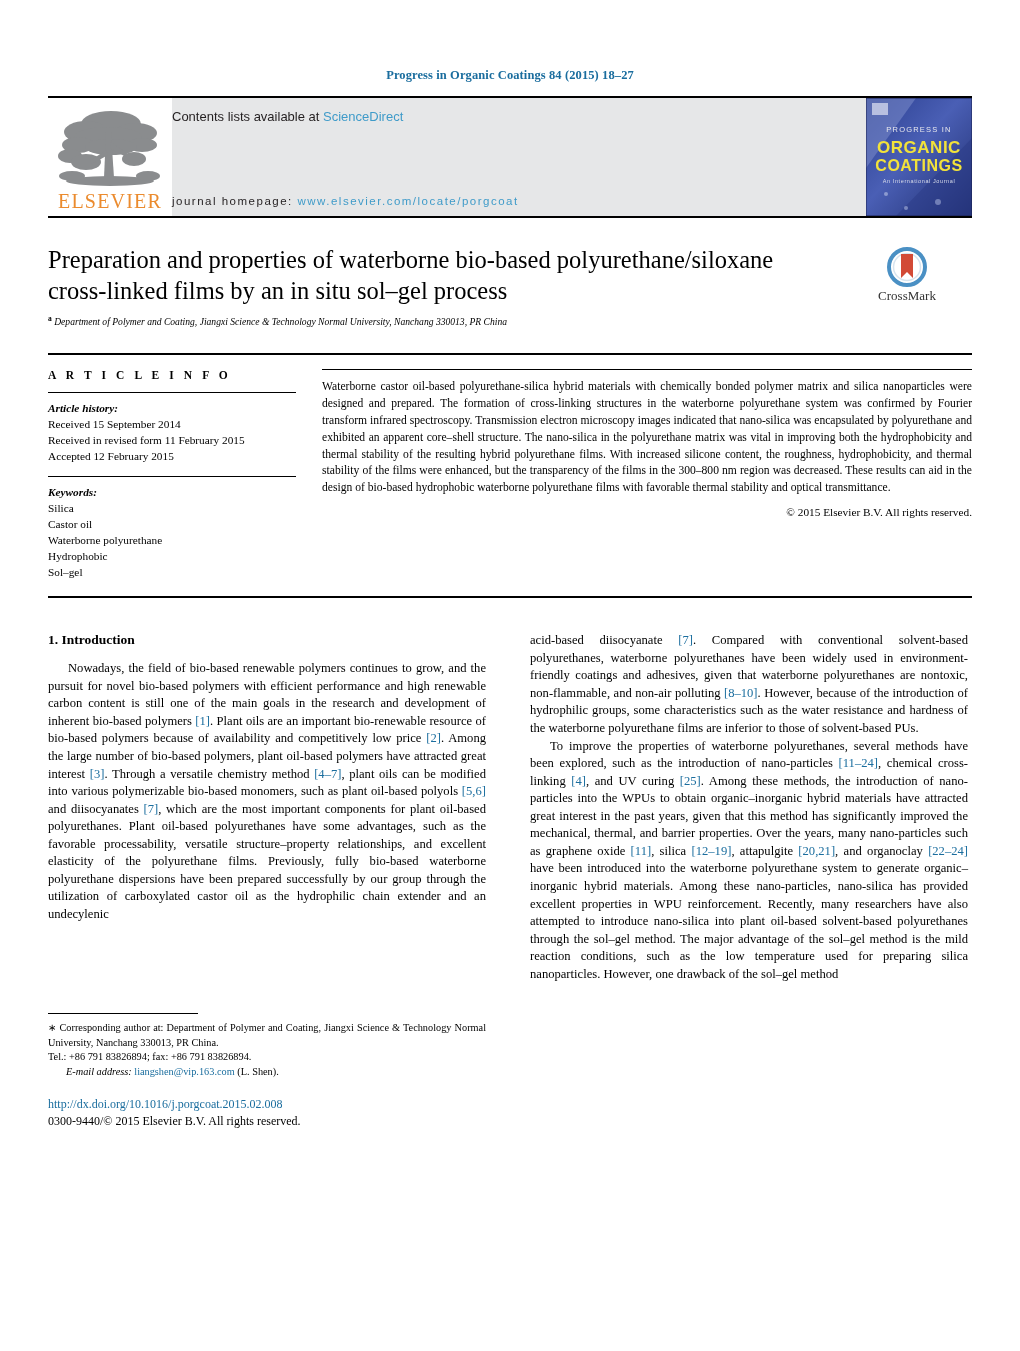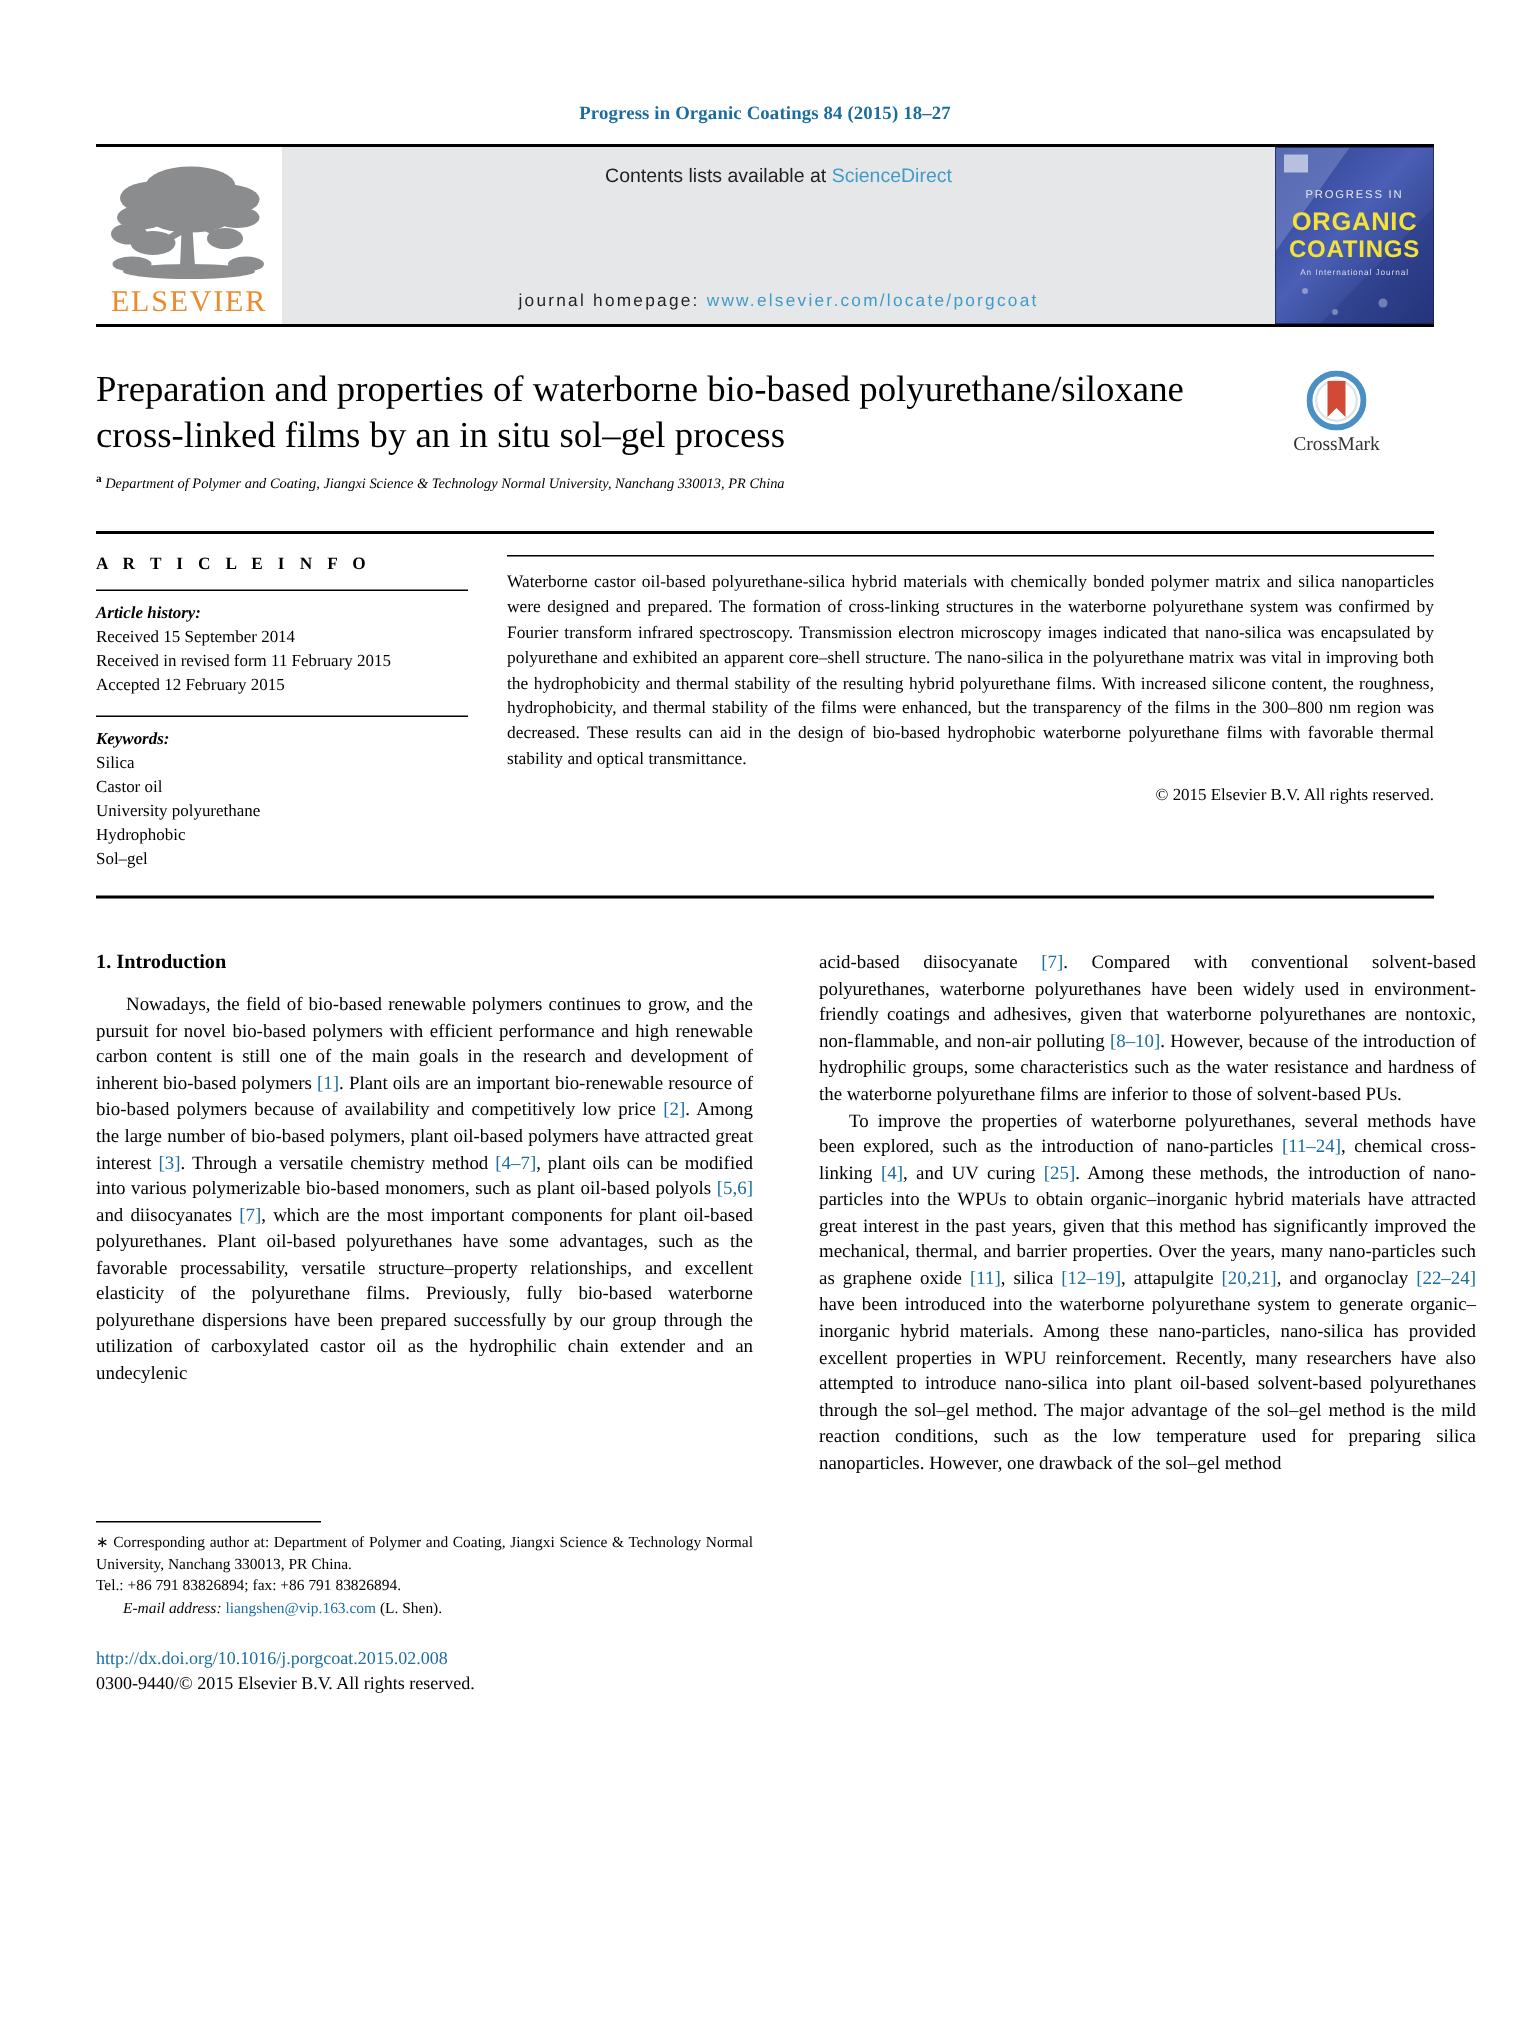--- a/index.html
+++ b/index.html
@@ -13,21 +13,21 @@
     font-family: "Liberation Serif", serif;
     color: #000;
     position: relative;
     overflow: hidden;
   }
   .page {
     width: 1020px;
     height: 1351px;
     position: relative;
     box-sizing: border-box;
-    padding: 0 64px;
+    padding: 0 48px;
   }
 
   
   .runhead {
     text-align: center;
     color: #1a6d9e;
     font-family: "Liberation Serif", serif;
     font-size: 12.5px;
     font-weight: bold;
     padding-top: 68px;
@@ -67,21 +67,21 @@
     position: relative;
     z-index: 2;
     line-height: 1;
     padding-bottom: 3px;
   }
   .banner-center {
     flex: 1 1 auto;
     background: #e6e7e8;
     display: flex;
     flex-direction: column;
-    align-items: center;
+    align-items: flex-start;
     justify-content: space-between;
     padding: 11px 0 9px 0;
   }
   .contents-line {
     font-family: "Liberation Sans", sans-serif;
     font-size: 13px;
     color: #231f20;
   }
   .contents-line .sd {
     color: #3f9bc9;
@@ -356,21 +356,21 @@
         <p class="ghead">Article history:</p>
         <p>Received 15 September 2014</p>
         <p>Received in revised form 11 February 2015</p>
         <p>Accepted 12 February 2015</p>
       </div>
       <div class="info-sep"></div>
       <div class="info-group">
         <p class="ghead">Keywords:</p>
         <p>Silica</p>
         <p>Castor oil</p>
-        <p>University polyurethane</p>
+        <p>Waterborne polyurethane</p>
         <p>Hydrophobic</p>
         <p>Sol–gel</p>
       </div>
     </div>
 
     <div class="col-abs">
       <div class="thin-rule"></div>
       <div class="abstract-body">Waterborne castor oil-based polyurethane-silica hybrid materials with chemically bonded polymer matrix and silica nanoparticles were designed and prepared. The formation of cross-linking structures in the waterborne polyurethane system was confirmed by Fourier transform infrared spectroscopy. Transmission electron microscopy images indicated that nano-silica was encapsulated by polyurethane and exhibited an apparent core–shell structure. The nano-silica in the polyurethane matrix was vital in improving both the hydrophobicity and thermal stability of the resulting hybrid polyurethane films. With increased silicone content, the roughness, hydrophobicity, and thermal stability of the films were enhanced, but the transparency of the films in the 300–800 nm region was decreased. These results can aid in the design of bio-based hydrophobic waterborne polyurethane films with favorable thermal stability and optical transmittance.</div>
       <div class="abstract-copyright">© 2015 Elsevier B.V. All rights reserved.</div>
     </div>

